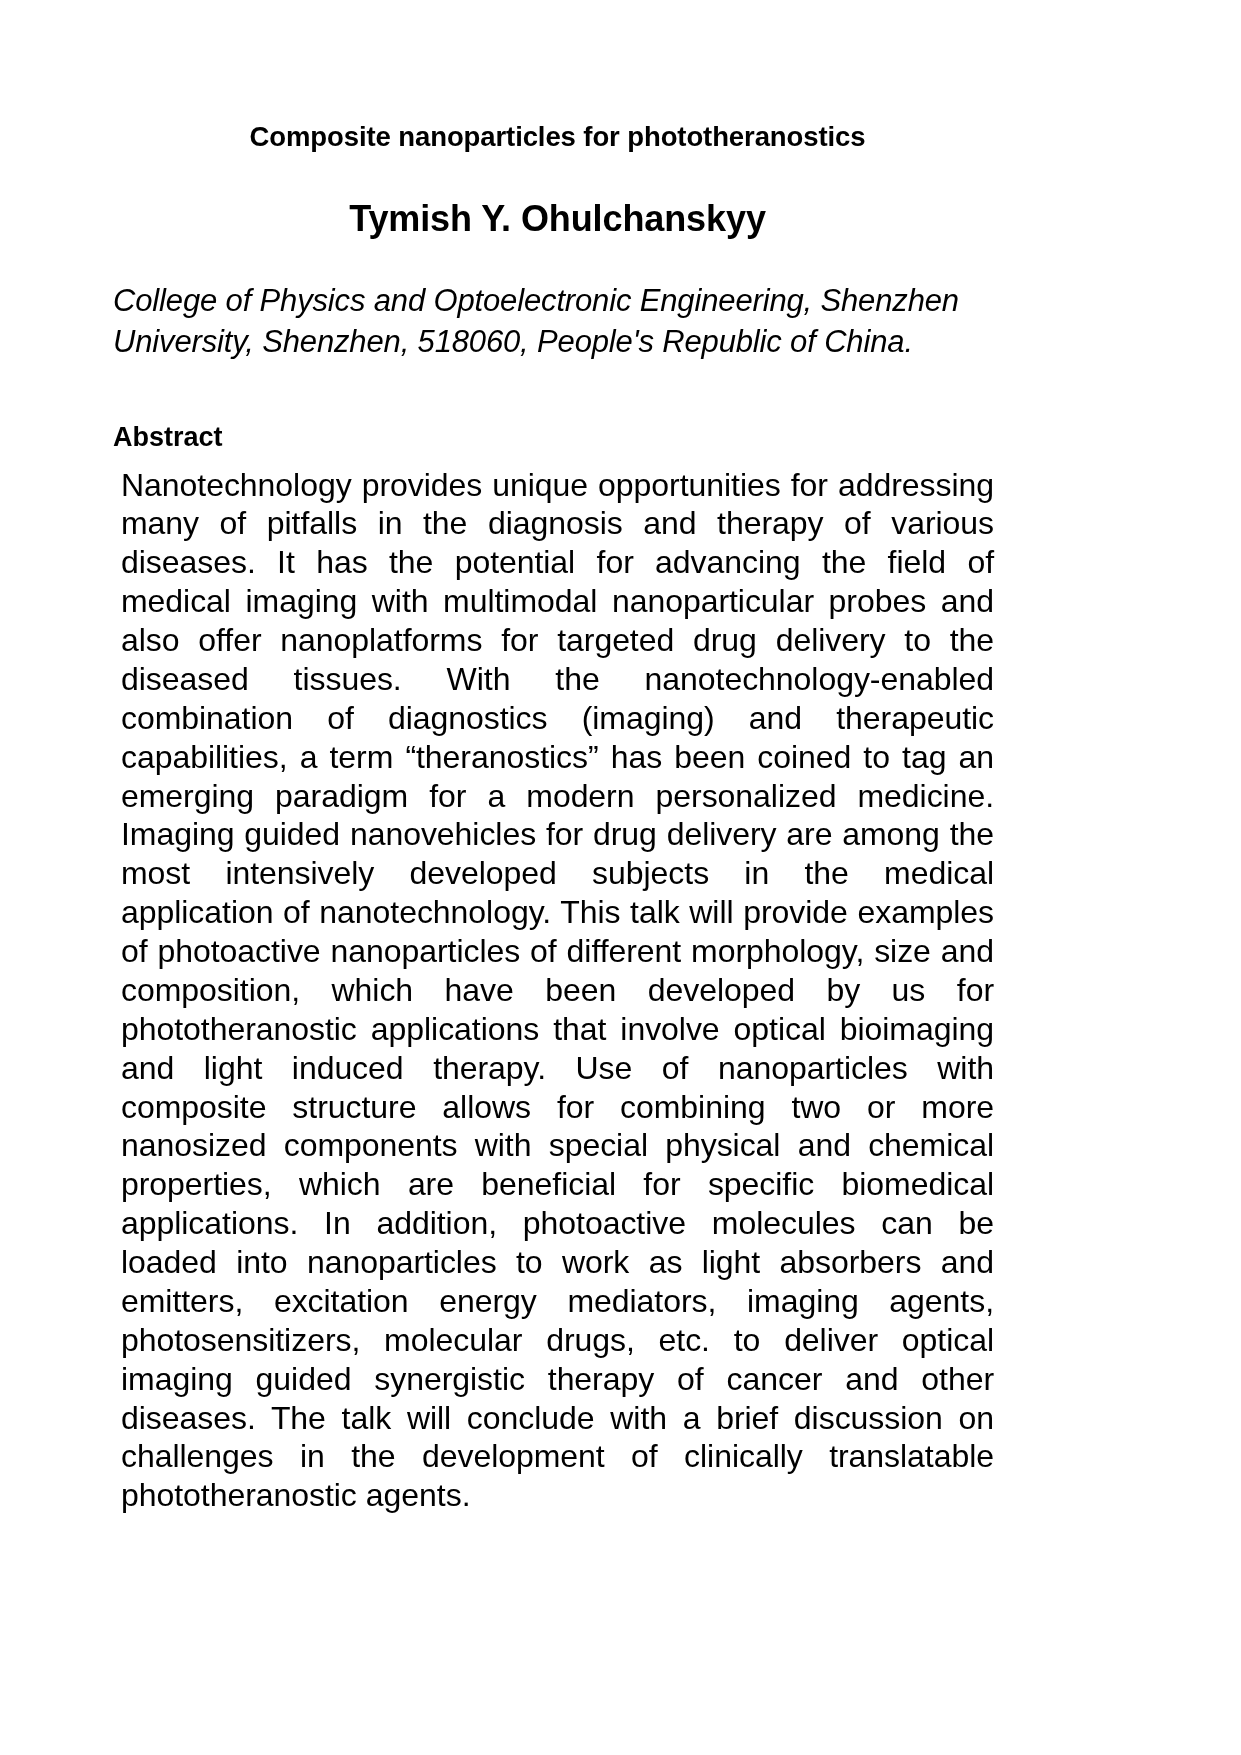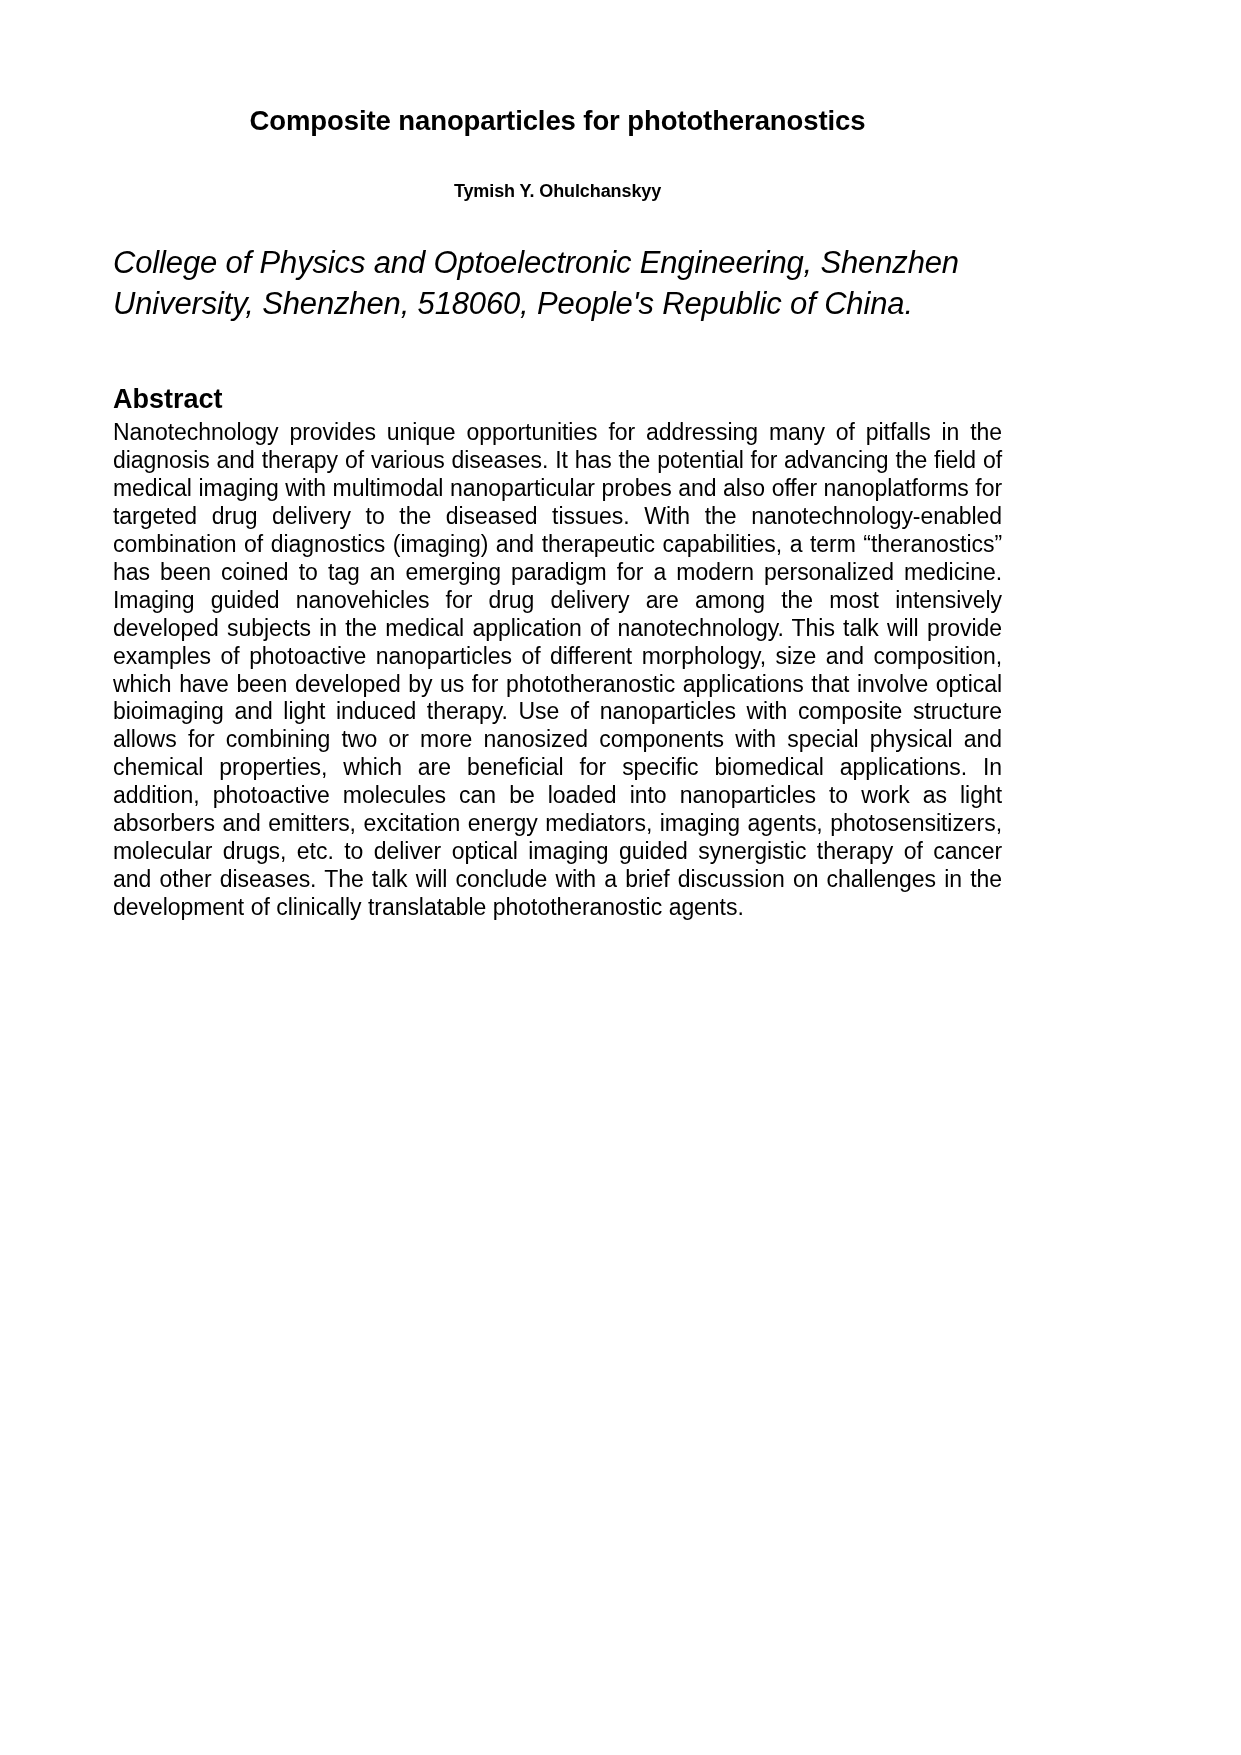--- a/index.html
+++ b/index.html
@@ -19,36 +19,36 @@
     width: 1241px;
     height: 1755px;
     background: #ffffff;
     box-sizing: border-box;
     padding: 0;
     overflow: hidden;
   }
   .content {
     position: absolute;
     left: 113px;
-    top: 0;
+    top: 16px;
     width: 889px;
   }
   .doc-title {
     margin: 0;
     padding-top: 104px;
     font-size: 27.5px;
     font-weight: bold;
     text-align: center;
     letter-spacing: -0.1px;
     line-height: 1.25;
   }
   .doc-author {
     margin: 0;
     padding-top: 42px;
-    font-size: 18px;
+    font-size: 36px;
     font-weight: bold;
     text-align: center;
     letter-spacing: -0.1px;
     line-height: 1.25;
   }
   .affiliation {
     margin: 0;
     padding-top: 40px;
     font-size: 31px;
     font-style: italic;
@@ -59,23 +59,23 @@
   }
   .section-heading {
     margin: 0;
     padding-top: 58px;
     font-size: 27px;
     font-weight: bold;
     text-align: left;
     line-height: 1.2;
   }
   .abstract-body {
-    margin: 0;
+    margin: 8px;
     padding-top: 4px;
-    font-size: 23px;
+    font-size: 32px;
     font-weight: normal;
     text-align: justify;
     text-justify: inter-word;
     line-height: 1.215;
     letter-spacing: -0.05px;
     word-spacing: 0.2px;
   }
 </style>
 </head>
 <body>

